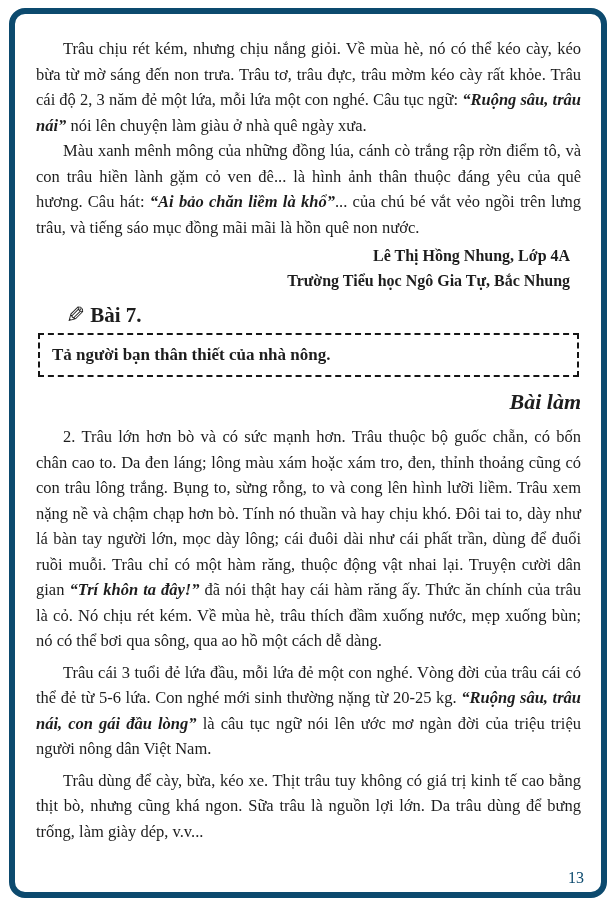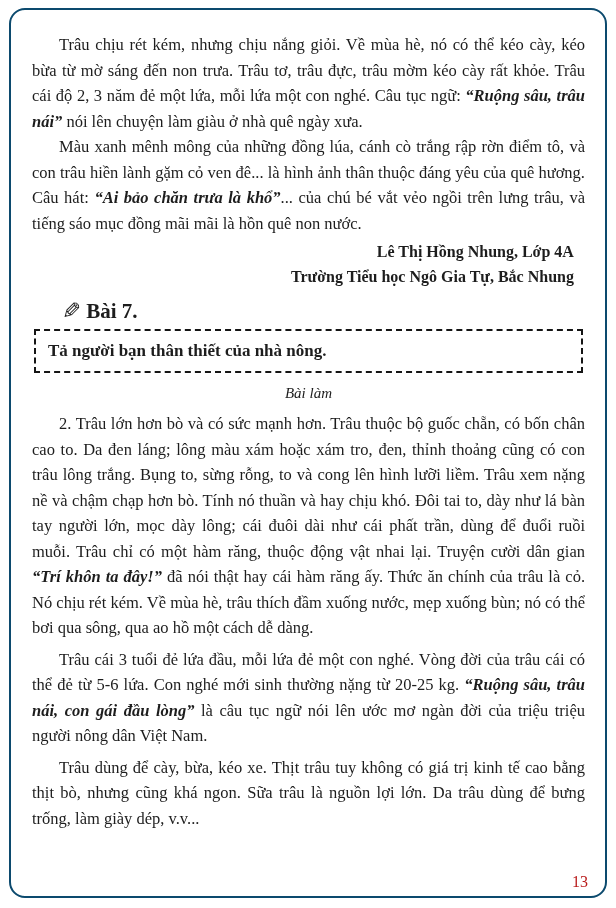--- a/index.html
+++ b/index.html
@@ -11,21 +11,21 @@
   }
   .page{
     position:relative;
     width:616px;height:908px;
     background:#ffffff;
     overflow:hidden;
   }
   .frame{
     position:absolute;
     top:8px;left:9px;right:9px;bottom:10px;
-    border:2px solid #0c4a6e;
+    border:6px solid #0c4a6e;
     border-radius:16px;
     padding:22px 20px 14px 21px;
     box-sizing:border-box;
   }
   .para{
     margin:0;
     font-size:16.5px;
     line-height:25.5px;
     text-align:justify;
     text-indent:27px;
@@ -58,42 +58,42 @@
   }
   .title-box{
     border:2px dashed #151515;
     margin:4px 2px 0 2px;
     padding:10px 12px;
     text-align:left;
     font-weight:bold;
     font-size:17px;
   }
   .bailam{
-    text-align:center;
-    font-weight:normal;
+    text-align:right;
+    font-weight:bold;
     font-style:italic;
-    font-size:15px;
+    font-size:22px;
     margin:12px 0 9px 0;
   }
   .page-number{
     position:absolute;
     right:17px;
     bottom:5px;
     font-size:16px;
-    color:#b91c1c;
+    color:#0c4a6e;
   }
 </style>
 </head>
 <body>
 
 <div class="page">
   <div class="frame">
 
     <p class="para"><span>Trâu chịu rét kém, nhưng chịu nắng giỏi. Về mùa hè, nó có thể kéo cày, kéo bừa từ mờ sáng đến non trưa. Trâu tơ, trâu đực, trâu mờm kéo cày rất khỏe. Trâu cái độ 2, 3 năm đẻ một lứa, mỗi lứa một con nghé. Câu tục ngữ: </span><span class="seg-bi">“Ruộng sâu, trâu nái”</span><span> nói lên chuyện làm giàu ở nhà quê ngày xưa.</span></p>
-    <p class="para"><span>Màu xanh mênh mông của những đồng lúa, cánh cò trắng rập rờn điểm tô, và con trâu hiền lành gặm cỏ ven đê... là hình ảnh thân thuộc đáng yêu của quê hương. Câu hát: </span><span class="seg-bi">“Ai bảo chăn trưa là khổ”</span><span>... của chú bé vắt vẻo ngồi trên lưng trâu, và tiếng sáo mục đồng mãi mãi là hồn quê non nước.</span></p>
+    <p class="para"><span>Màu xanh mênh mông của những đồng lúa, cánh cò trắng rập rờn điểm tô, và con trâu hiền lành gặm cỏ ven đê... là hình ảnh thân thuộc đáng yêu của quê hương. Câu hát: </span><span class="seg-bi">“Ai bảo chăn liềm là khổ”</span><span>... của chú bé vắt vẻo ngồi trên lưng trâu, và tiếng sáo mục đồng mãi mãi là hồn quê non nước.</span></p>
 
     <div class="attribution">
       <div>Lê Thị Hồng Nhung, Lớp 4A</div>
       <div>Trường Tiểu học Ngô Gia Tự, Bắc Nhung</div>
     </div>
 
     <div class="lesson-heading">
       <span class="pencil">✎</span>
       <span>Bài 7.</span>
     </div>

